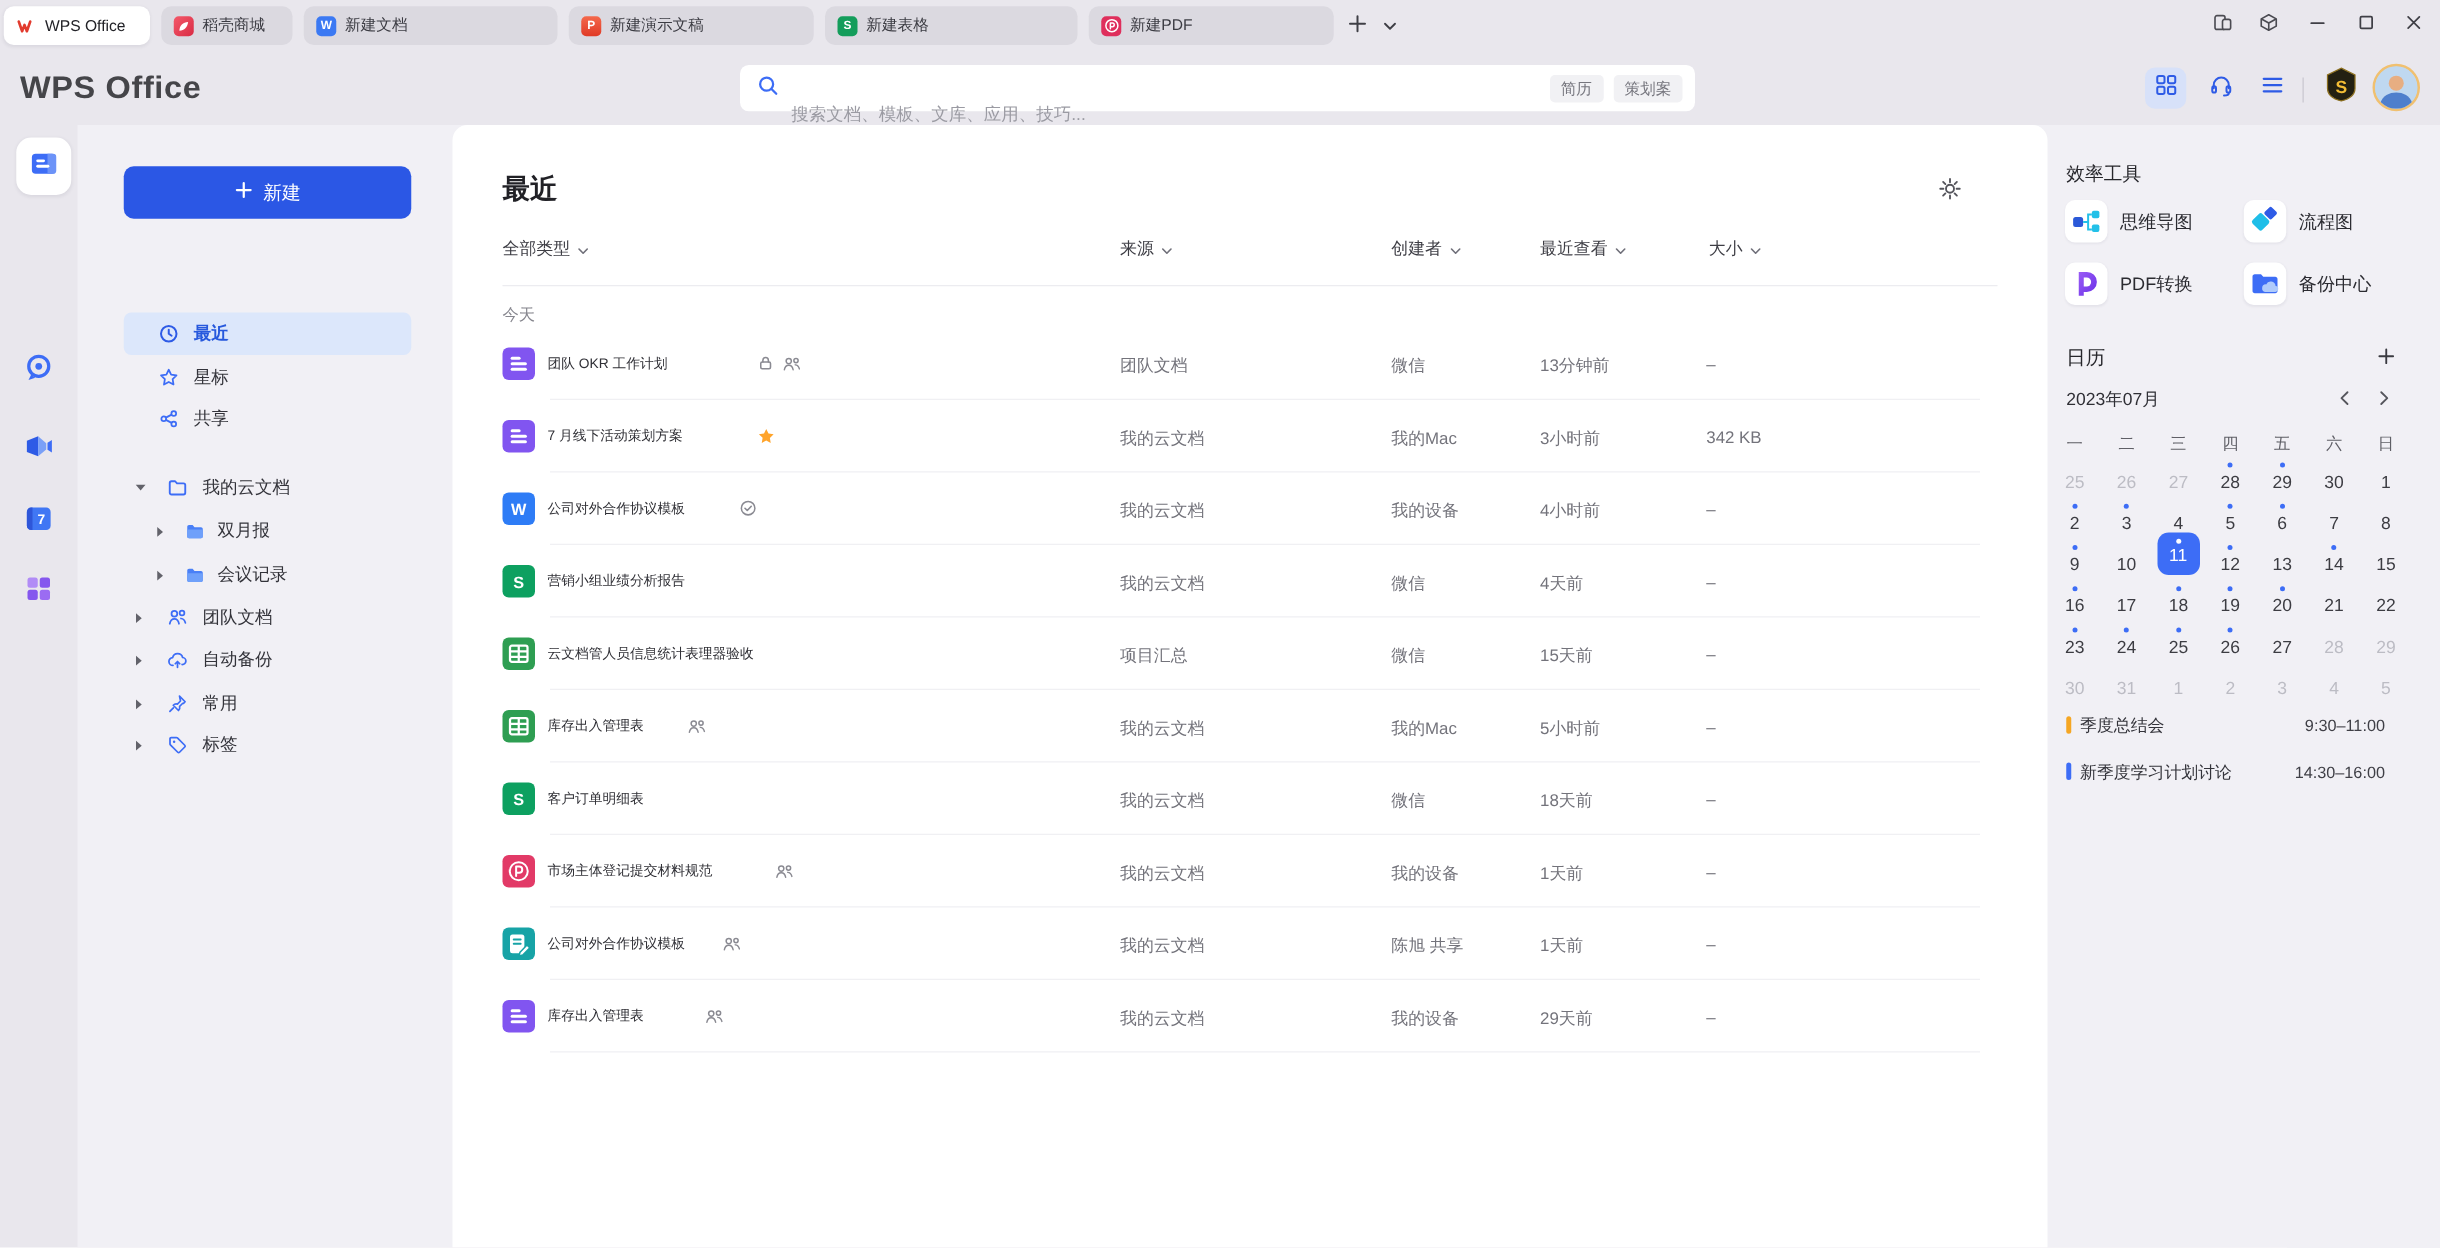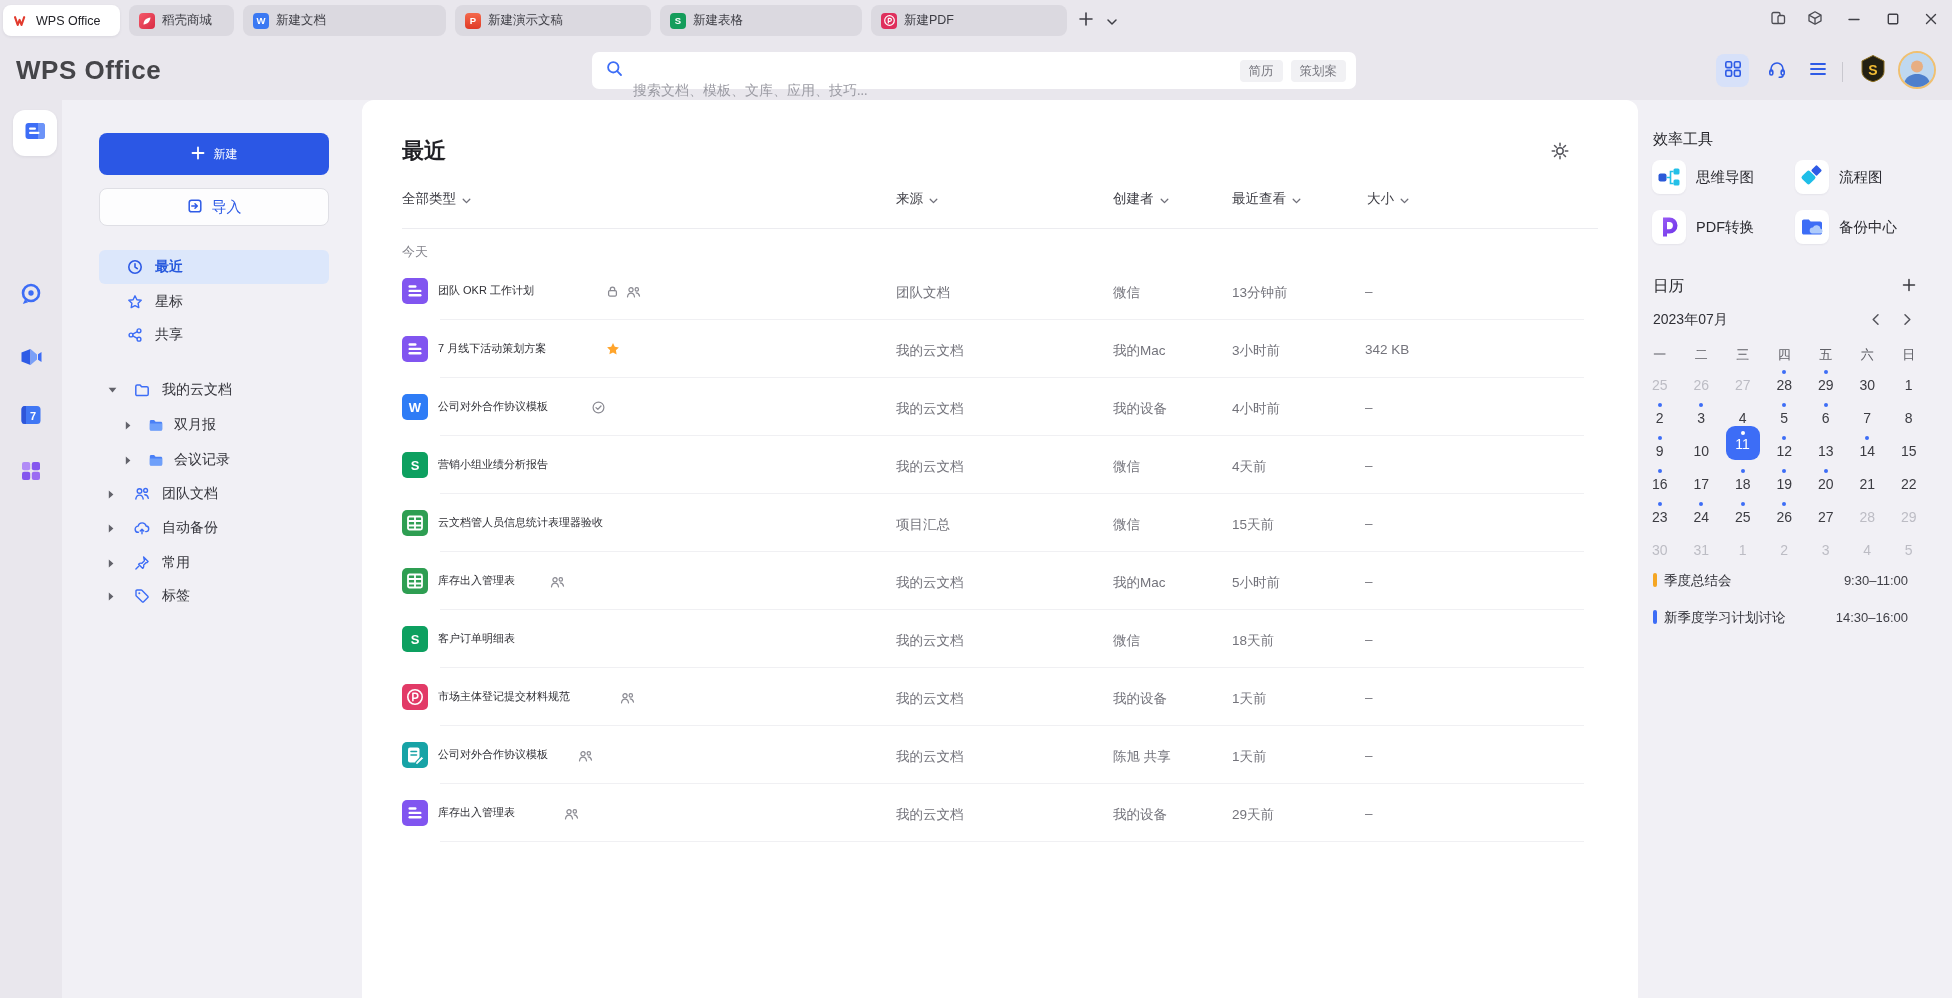--- a/index.html
+++ b/index.html
@@ -16,41 +16,41 @@
            display:flex; align-items:center; justify-content:center; font-size:9.5px; font-weight:700; color:#fff; }
   .tab-plus, .tab-caret { position:absolute; top:10px; width:24px; height:22px; display:flex; align-items:center; justify-content:center; }
   .winbtn { position:absolute; top:6px; width:28px; height:28px; display:flex; align-items:center; justify-content:center; }
 
   
   .header { position:absolute; left:0; top:42px; width:100%; height:58px; }
   .logo { position:absolute; left:16px; top:13px; font-size:26px; font-weight:700; letter-spacing:.5px;
           color:#454549; transform:scaleY(.96); }
   .search { position:absolute; left:592px; top:10px; width:764px; height:37px; background:#fff; border-radius:7px;
             display:flex; align-items:center; padding:0 10px 0 14px; }
-  .search input { flex:1; border:none; outline:none; font-size:14px; color:#3A3A40; background:transparent; margin-left:10px; font-family:Liberation Serif, serif;margin-top:40px; }
+  .search input { flex:1; border:none; outline:none; font-size:14px; color:#3A3A40; background:transparent; margin-left:10px; font-family:Liberation Sans, sans-serif;margin-top:40px; }
   .search input::placeholder { color:#9B9BA3; }
   .chip { background:#F1F1F4; color:#76767E; font-size:12.5px; border-radius:4px; padding:4px 9px; margin-left:8px; white-space:nowrap; }
   .hact { position:absolute; top:12px; width:33px; height:33px; display:flex; align-items:center; justify-content:center; border-radius:8px; }
   .hact.tile { background:#D7E1F9; }
   .hdivider { position:absolute; left:1842px; top:20px; width:1px; height:20px; background:#C9C8CF; }
   .avatar { position:absolute; left:1898px; top:9px; width:38px; height:38px; border-radius:50%;
             border:2px solid #F0C070; overflow:hidden; background:#BFD8F0; }
 
   
   .surface { position:absolute; left:62px; top:100px; right:0; bottom:0; background:#F1F0F5; }
   .card { position:absolute; left:362px; top:100px; width:1276px; bottom:0; background:#fff; border-radius:12px 12px 0 0; }
 
   
   .rail-active { position:absolute; left:13px; top:110px; width:44px; height:46px; background:#fff; border-radius:12px;
                  display:flex; align-items:center; justify-content:center; box-shadow:0 1px 3px rgba(40,40,60,.08); }
   .rail-btn { position:absolute; left:17px; width:28px; height:28px; display:flex; align-items:center; justify-content:center; }
 
   
   .btn-new { position:absolute; left:99px; top:133px; width:230px; height:42px; background:#2B57E5; border-radius:8px;
-             color:#fff; font-size:12px; display:flex; align-items:center; justify-content:center; gap:9px; }
+             color:#fff; font-size:15px; display:flex; align-items:center; justify-content:center; gap:9px; }
   .btn-import { position:absolute; left:99px; top:188px; width:230px; height:38px; background:#FDFDFE; border:1px solid #DFDFE5;
                 border-radius:8px; color:#2E5BE6; font-size:15px; display:flex; align-items:center; justify-content:center; gap:9px; }
   .snav { position:absolute; left:99px; width:230px; height:34px; display:flex; align-items:center; font-size:14px; color:#33333A; border-radius:6px; }
   .snav.active { background:#DCE7FB; color:#2759DD; font-weight:700; }
   .snav .nicon { position:absolute; left:28px; width:16px; height:16px; display:flex; align-items:center; }
   .snav .nlabel { position:absolute; left:56px; }
   .tree-caret { position:absolute; width:10px; height:10px; display:flex; align-items:center; }
   .trow { position:absolute; left:99px; width:230px; height:34px; font-size:14px; color:#33333A; border-radius:6px; }
   .trow .ticon16 { position:absolute; top:9px; width:16px; height:16px; }
   .trow .tlabel { position:absolute; top:8px; }
@@ -272,27 +272,20 @@
       </div>
     </div>
   <div class="card"></div>
 
   <div class="btn-new">
     <span><svg width="14" height="14" viewBox="0 0 14 14" fill="none" xmlns="http://www.w3.org/2000/svg">
           <path d="M7 1.5v11M1.5 7h11" stroke="#fff" stroke-width="1.8" stroke-linecap="round" stroke-linejoin="round"></path>
         </svg></span>
     <span>新建</span>
   </div>
-  <div class="btn-import">
-    <span><svg width="16" height="16" viewBox="0 0 16 16" fill="none" xmlns="http://www.w3.org/2000/svg">
-          <rect x="2.2" y="2.2" width="11.6" height="11.6" rx="2.4" stroke="#2E5BE6" stroke-width="1.5"></rect>
-          <path d="M4.8 8h5.4M8 5.7 10.3 8 8 10.3" stroke="#2E5BE6" stroke-width="1.5" stroke-linecap="round" stroke-linejoin="round"></path>
-        </svg></span>
-    <span>导入</span>
-  </div>
   <div id="snav">
       <div class="snav active" style="top:250px">
    <span class="nicon">
           <svg width="16" height="16" viewBox="0 0 16 16" fill="none" xmlns="http://www.w3.org/2000/svg">
             <circle cx="8" cy="8" r="6.2" stroke="#2E5BE6" stroke-width="1.6"></circle>
             <path d="M8 4.8V8l2.3 1.6" stroke="#2E5BE6" stroke-width="1.6" stroke-linecap="round" stroke-linejoin="round"></path>
           </svg>
         </span>
    <span class="nlabel">最近</span>
       </div>

